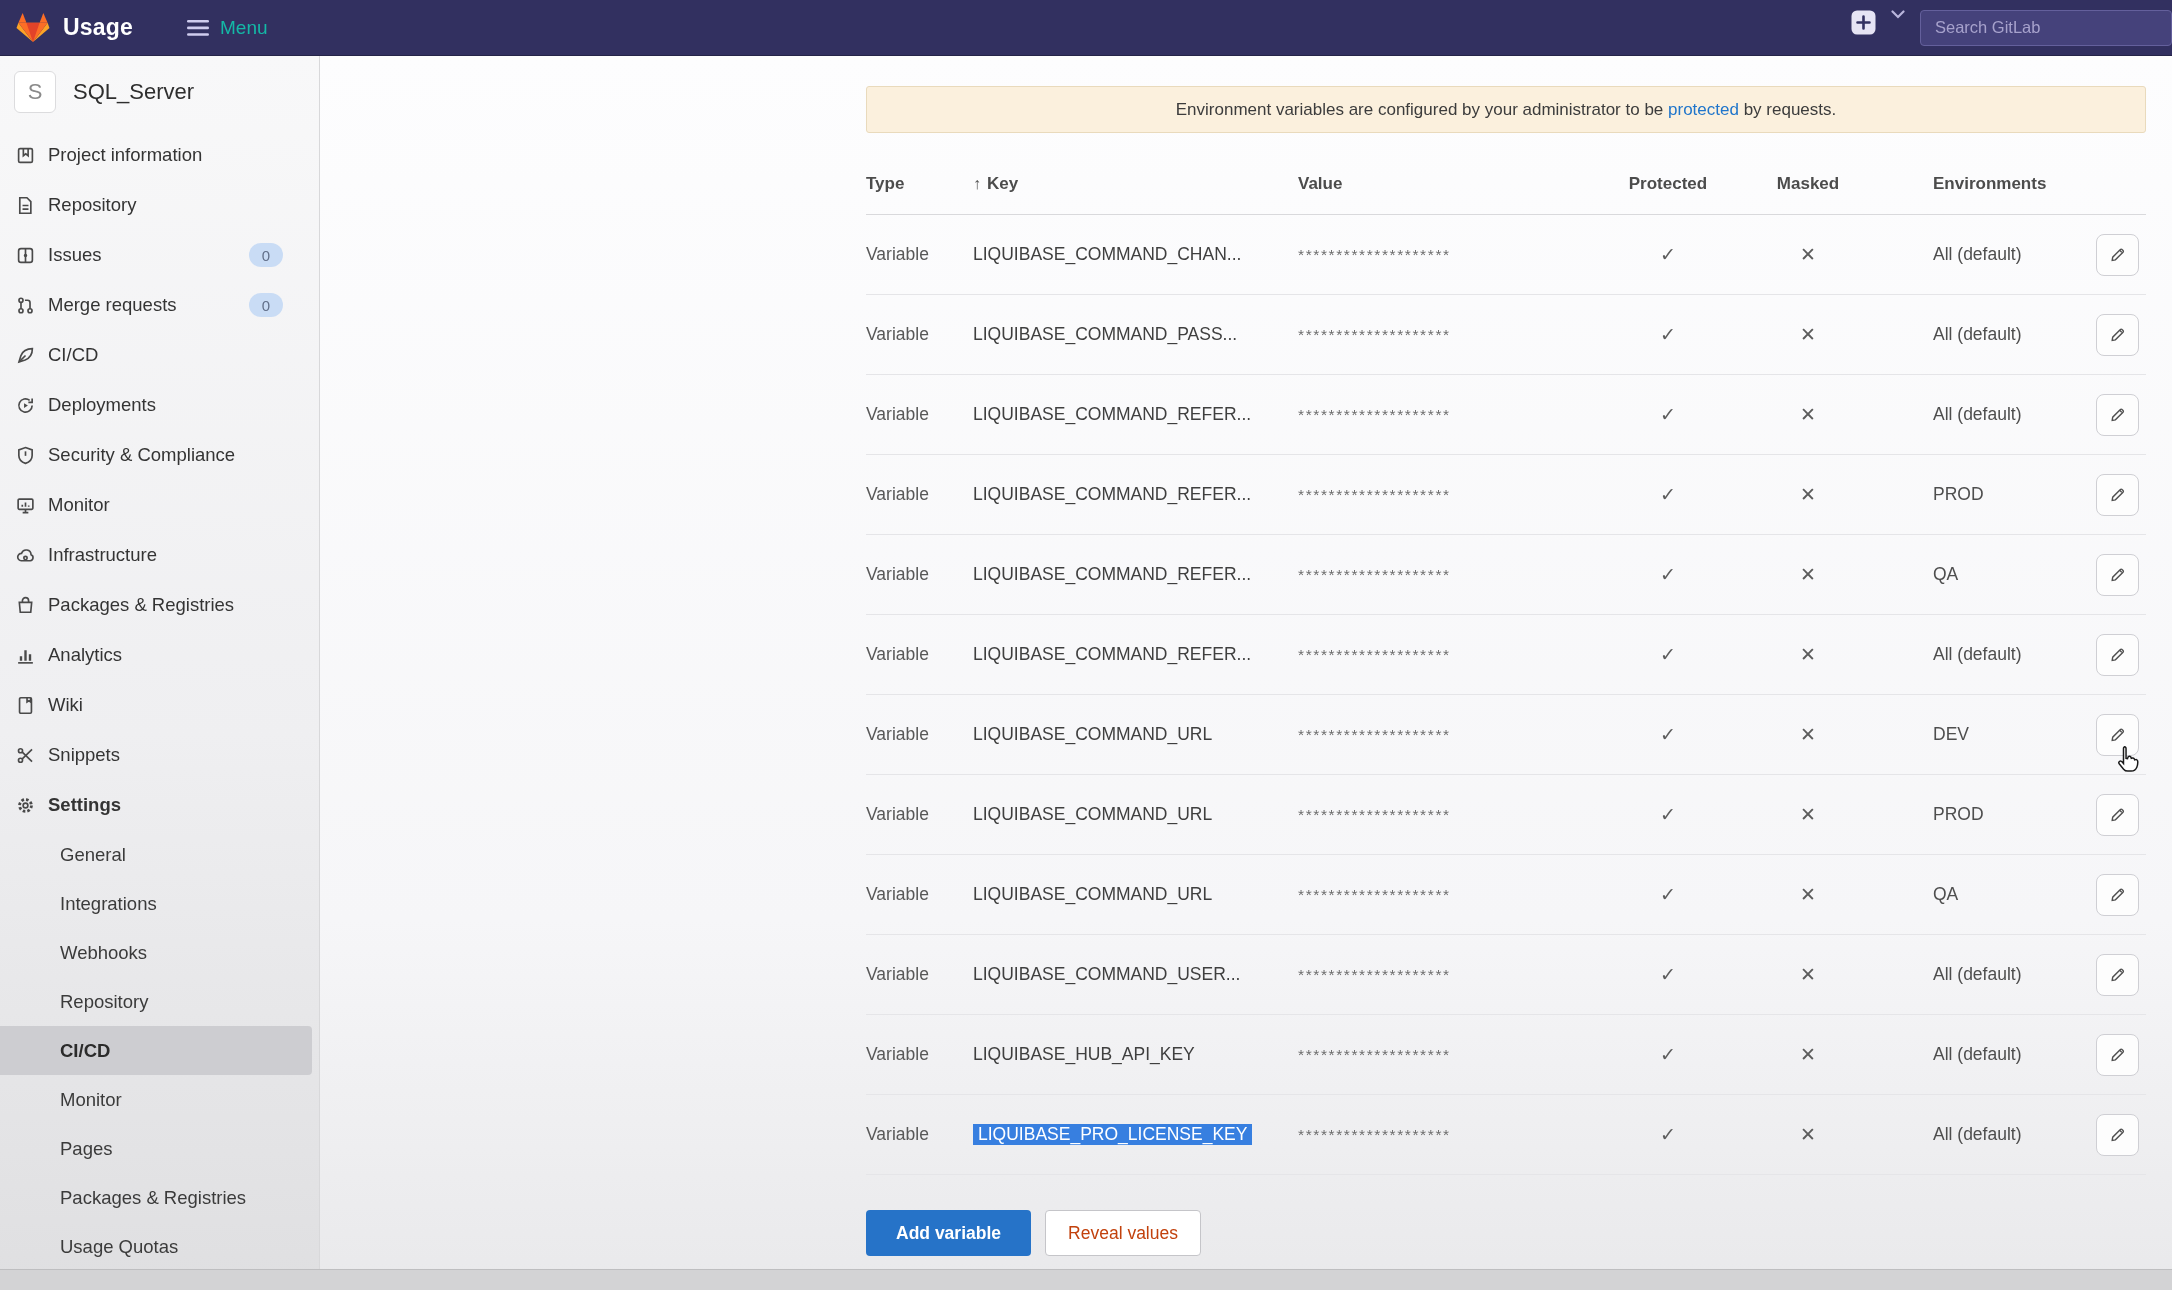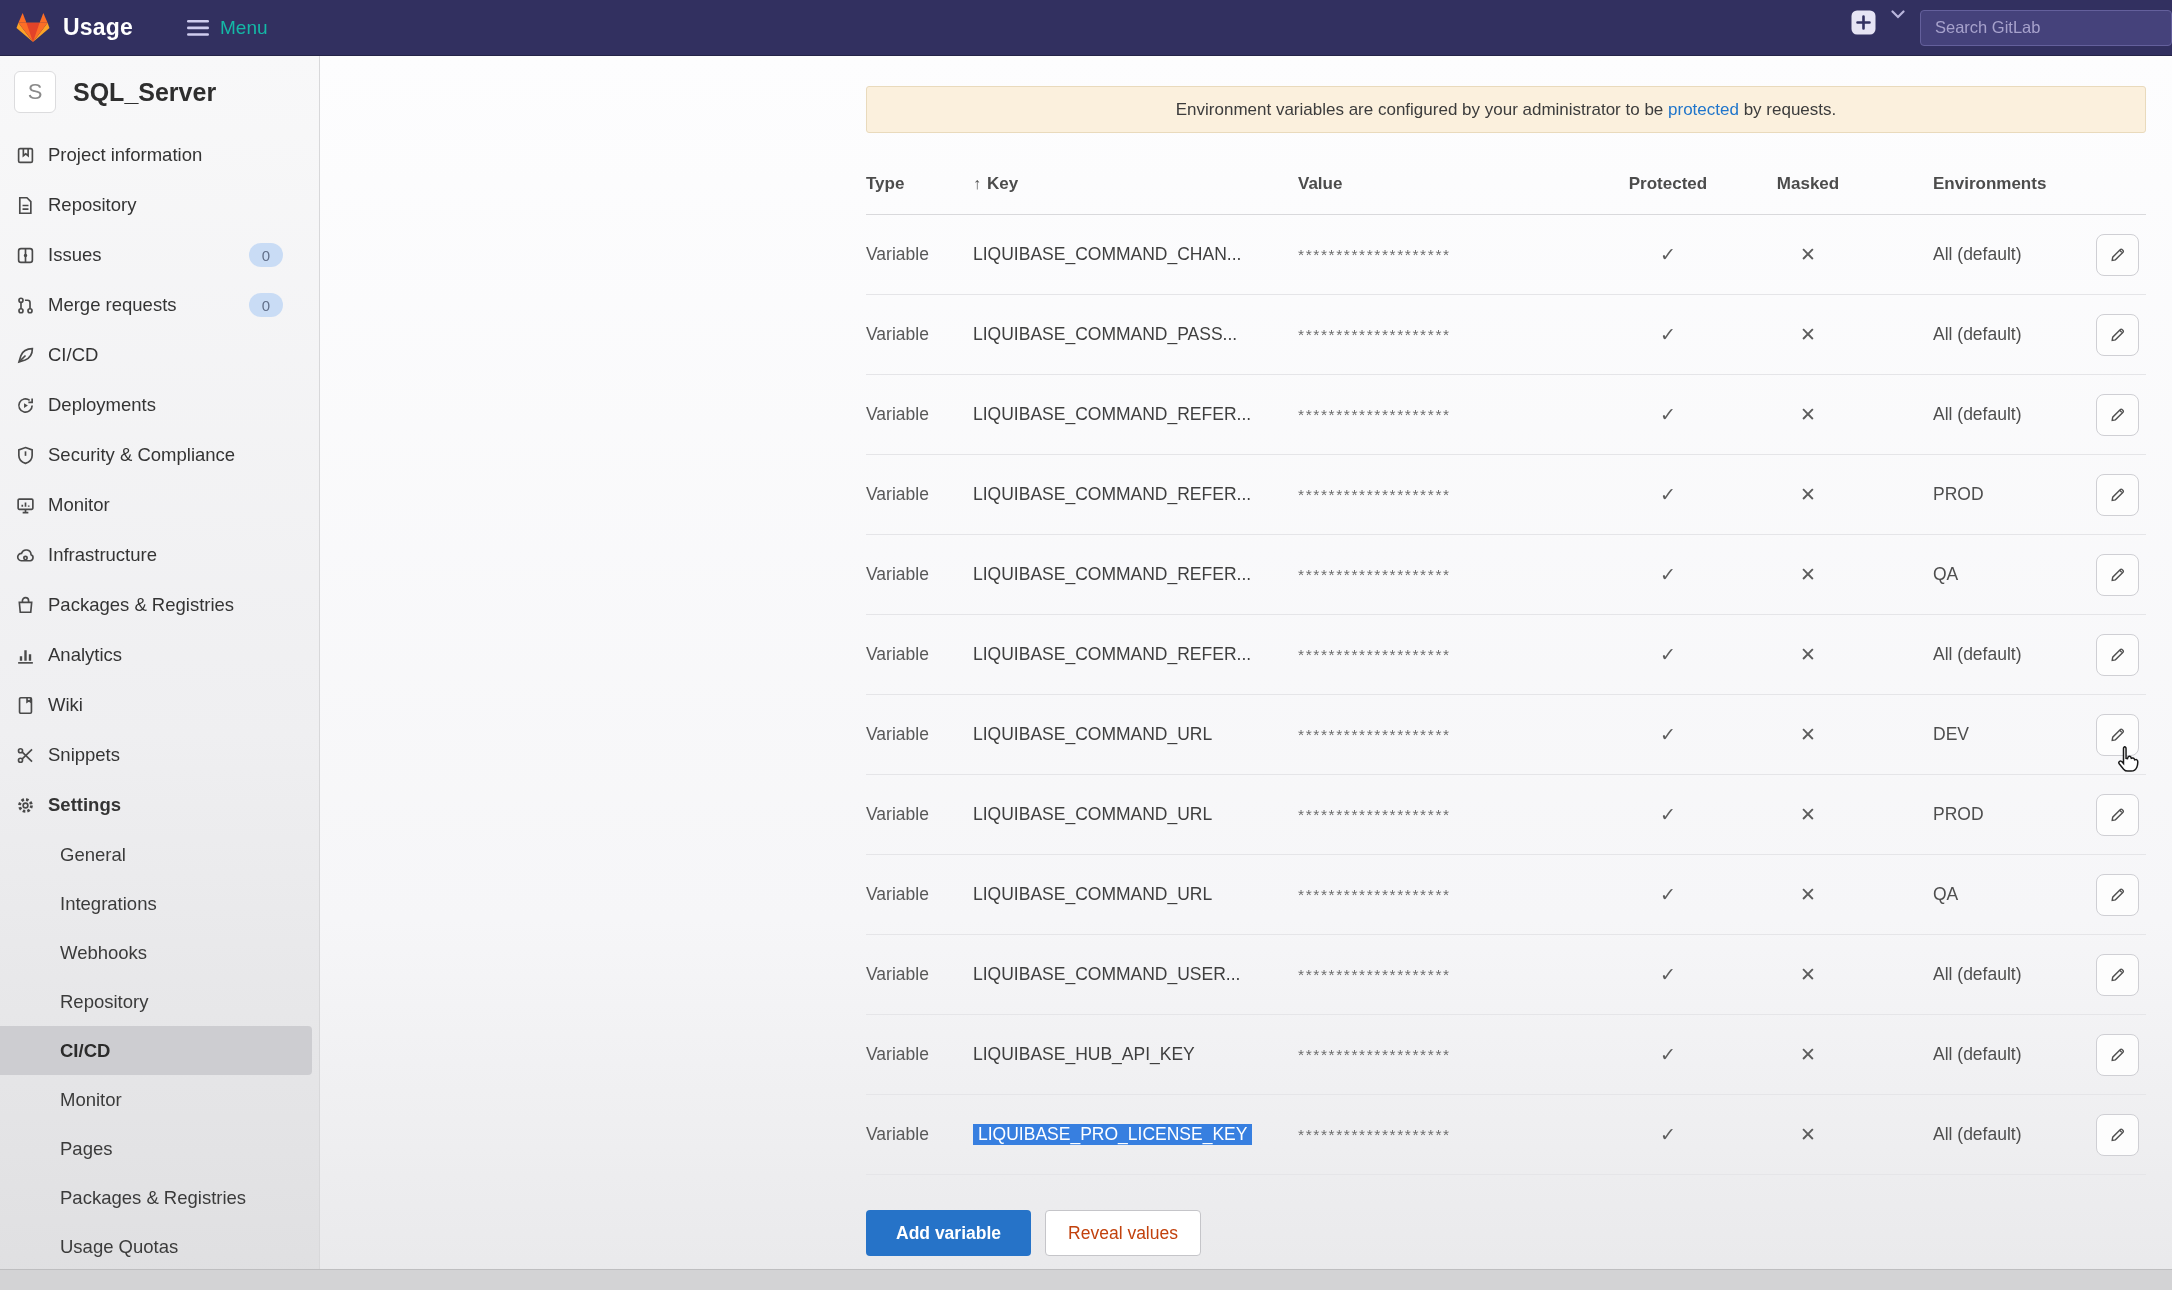--- a/index.html
+++ b/index.html
@@ -21,21 +21,21 @@
                   margin-right:-16px; outline:none; }
   .search-input::placeholder { color:#a7a2cc; }
 
   
   .sidebar { position:absolute; top:56px; left:0; bottom:0; width:320px;
              background:linear-gradient(180deg,#f8f8f9 0%,#efeff1 55%,#dfdfe1 100%);
              border-right:1px solid #d8d8da; z-index:10; }
   .project-row { display:flex; align-items:center; gap:17px; padding:15px 14px 9px 14px; }
   .avatar { width:42px; height:42px; background:#ffffff; border:1px solid #dcdcde; border-radius:6px;
             color:#8a8a8a; font-size:22px; display:flex; align-items:center; justify-content:center; }
-  .project-name { font-size:25px; font-weight:700; color:#2e2e2e; }
+  .project-name { font-size:22px; font-weight:400; color:#2e2e2e; }
   .nav { margin-top:8px; }
   .nav-item { height:50px; display:flex; align-items:center; padding:0 14px; gap:12px;
               font-size:18.5px; color:#343434; cursor:pointer; }
   .nav-item .icon { width:22px; display:flex; justify-content:center; flex:0 0 22px; }
   .nav-item .icon svg { stroke:#4a4a4a; }
   .nav-item.bold .label { font-weight:700; }
   .badge { margin-left:auto; margin-right:22px; min-width:34px; height:24px; padding:0 8px;
            background:#c9dcf5; color:#62708a; border-radius:12px; font-size:15px;
            display:flex; align-items:center; justify-content:center; }
   .sub-item { height:49px; display:flex; align-items:center; padding-left:60px;

